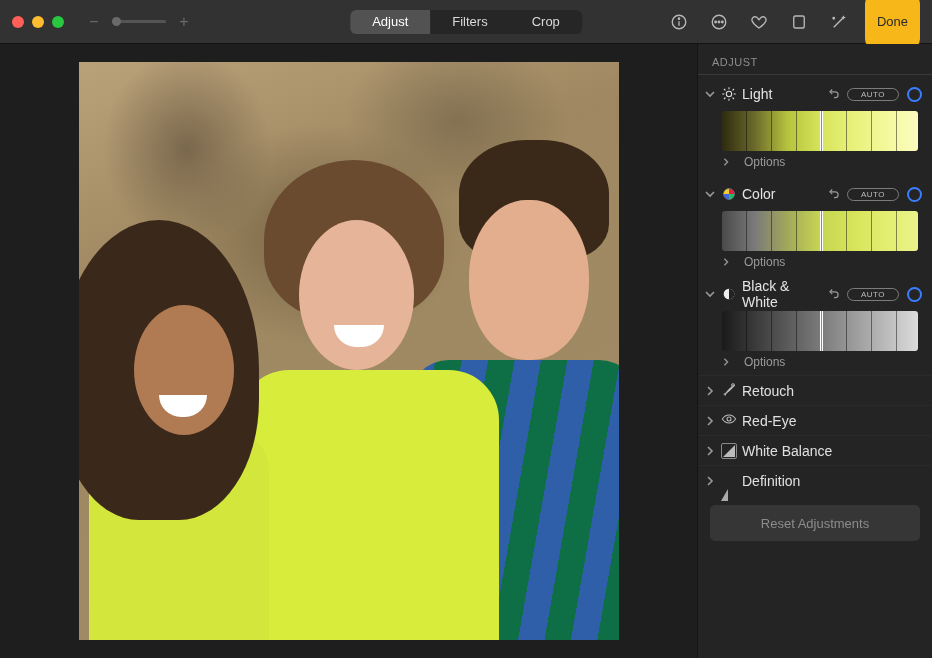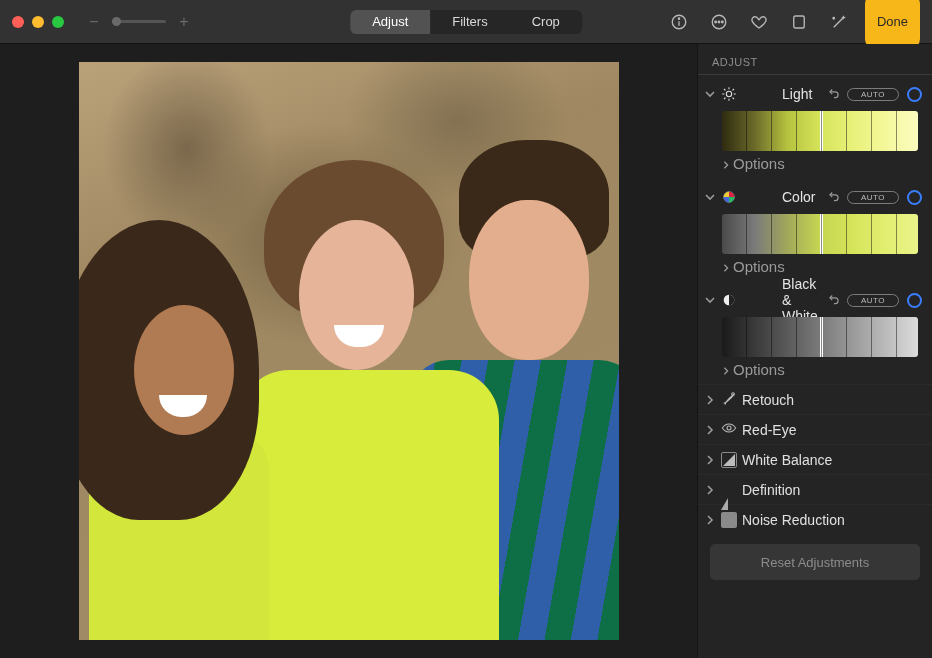--- a/index.html
+++ b/index.html
@@ -154,21 +154,21 @@
     height: 26px;
     color: #e4e4e4;
     font-size: 14px;
   }
   .adj-chev {
     width: 12px; display:inline-flex; justify-content:center; color:#9a9a9a;
   }
   .adj-chev svg { width:10px; height:10px; }
   .adj-icon { width:18px; display:inline-flex; justify-content:center; }
   .adj-icon svg { width:16px; height:16px; }
-  .adj-title { flex: 1; margin-left: 40px; }
+  .adj-title { flex: 1; }
   .undo-ic { width:16px; color:#9a9a9a; }
   .undo-ic svg{width:14px;height:14px;}
   .auto-pill {
     border: 1px solid #7c7c7c;
     color: #bdbdbd;
     font-size: 8px;
     letter-spacing: 0.5px;
     padding: 1px 13px;
     border-radius: 8px;
   }
@@ -188,22 +188,22 @@
   .thumbs.color { background: linear-gradient(90deg,#4a4a4a,#7a7a7a,#a2a85a,#c6d552,#d6e45a,#e2ee70,#eaf38a);}
   .thumbs.bw    { background: linear-gradient(90deg,#1a1a1a,#3a3a3a,#5a5a5a,#7a7a7a,#9a9a9a,#bababa,#dcdcdc);}
   .thumbs::after{
     content:""; position:absolute; inset:0;
     background: repeating-linear-gradient(90deg, rgba(0,0,0,0) 0 24px, rgba(0,0,0,.45) 24px 25px);
   }
   .thumbs .marker{
     position:absolute; left:50%; top:-2px; bottom:-2px; width:3px; background:#fff; border-radius:2px;
   }
   .opts-row{
-    display:flex; align-items:center; gap:1px;
-    color:#9a9a9a; font-size:15px;
+    display:flex; align-items:center; gap:12px;
+    color:#9a9a9a; font-size:12px;
     padding: 2px 0 6px 18px;
   }
   .opts-row .chev{ width:10px; }
   .opts-row .chev svg{width:8px;height:8px;}
 
   .simple {
     display:flex; align-items:center; gap:5px;
     height: 30px;
     padding: 0 10px 0 6px;
     color:#e0e0e0;
@@ -461,25 +461,16 @@
     </div>
     <div class="simple">
       <span class="adj-chev">
           <svg viewBox="0 0 10 10">
             <path d="M3 1l4 4-4 4" fill="none" stroke="currentColor" stroke-width="1.6"></path>
           </svg>
         </span>
       <span style="width:16px"><span class="tri"></span></span>
       <span>Definition</span>
     </div>
-    <div class="simple">
-      <span class="adj-chev">
-          <svg viewBox="0 0 10 10">
-            <path d="M3 1l4 4-4 4" fill="none" stroke="currentColor" stroke-width="1.6"></path>
-          </svg>
-        </span>
-      <span class="iconbox filled"></span>
-      <span>Noise Reduction</span>
-    </div>
 
     <div class="reset">Reset Adjustments</div>
   </div>
 </div>
 
 </body></html>

